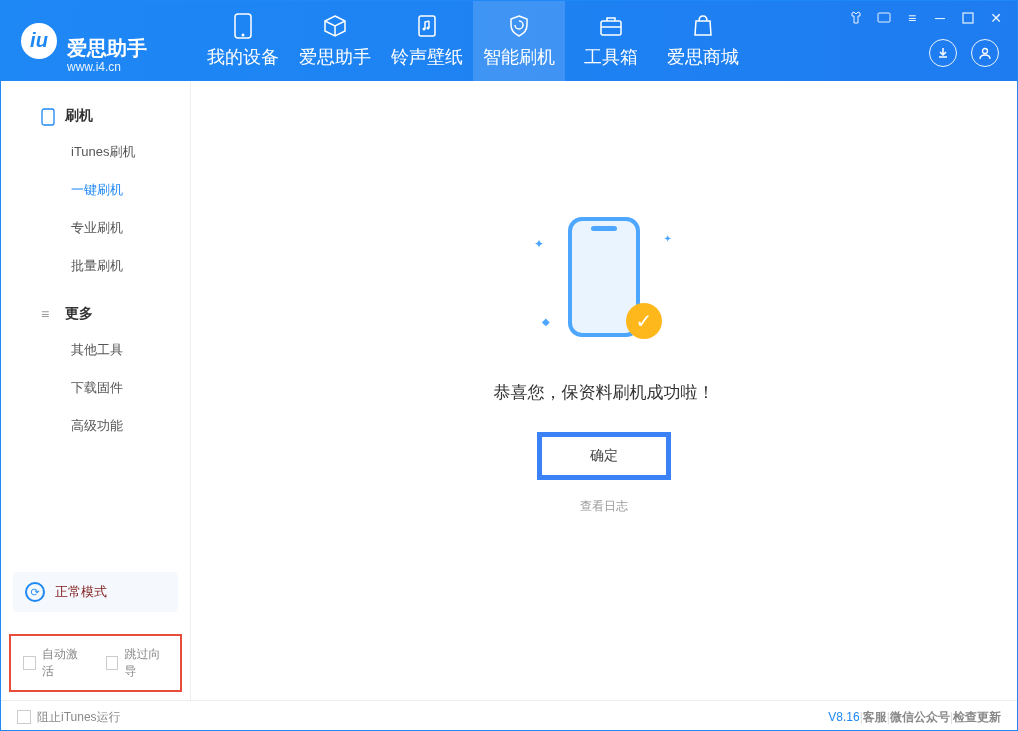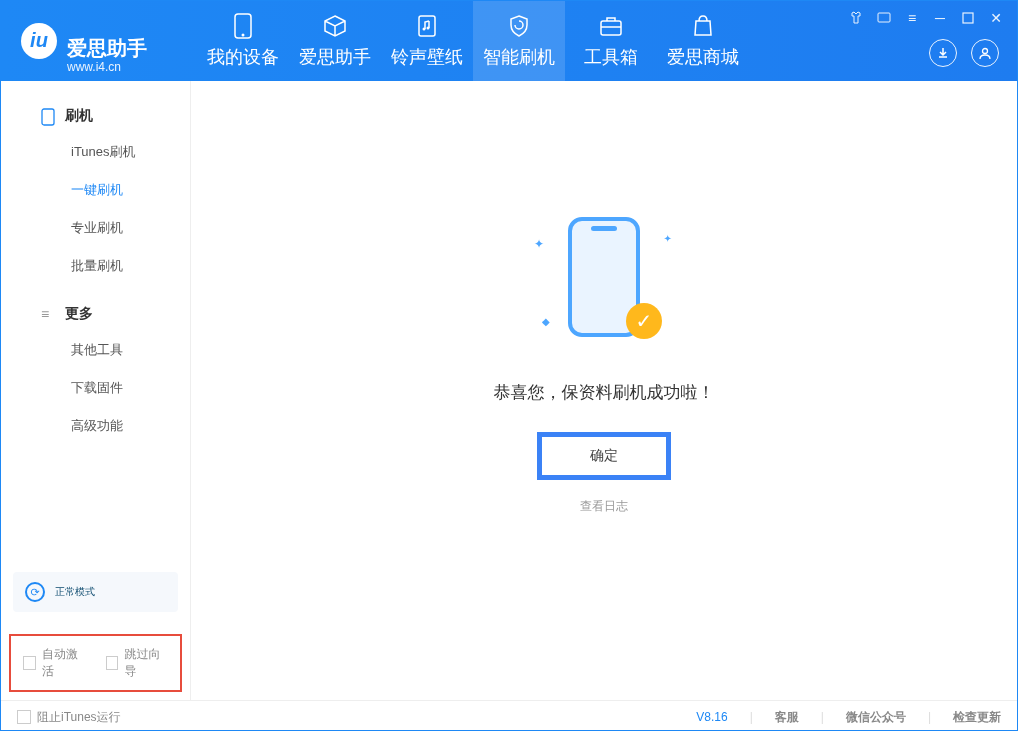--- a/index.html
+++ b/index.html
@@ -59,21 +59,21 @@
 .sparkle.s2 { right: 22px; top: 26px; font-size: 10px; }
 .sparkle.s3 { left: 28px; bottom: 30px; font-size: 10px; }
 
 .success-text { font-size: 17px; color: #333; margin-bottom: 28px; }
 .ok-btn { border: 5px solid #3b82f6; background: #fff; padding: 10px 48px; font-size: 14px; color: #444; cursor: pointer; margin-bottom: 18px; }
 .log-link { font-size: 12px; color: #999; cursor: pointer; }
 
 
 .footer { height: 30px; border-top: 1px solid #eee; display: flex; align-items: center; padding: 16px 16px; font-size: 12px; color: #888; }
 .footer .left { display: flex; align-items: center; gap: 6px; }
-.footer .right { margin-left: auto; display: flex; align-items: center; gap: 22px; }
+.footer .right { margin-left: auto; display: flex; align-items: center; gap: 0; }
 .footer .ver { color: #1e88f5; }
 .footer .sep { color: #ddd; }
 .footer .link { cursor: pointer; font-weight: bold; }
 </style>
 </head>
 <body>
 
 <div class="header">
   <div class="logo-area">
     <div class="logo-circle">
@@ -198,21 +198,21 @@
       <div class="sidebar-item">其他工具</div>
       <div class="sidebar-item">下载固件</div>
       <div class="sidebar-item">高级功能</div>
     </div>
 
     <div class="sidebar-spacer"></div>
 
     <div class="device-panel">
       <div class="mode-box">
         <span class="mode-icon">⟳</span>
-        <span style="font-size:10px;color:#0c4a6e">正常模式</span>
+        <span style="font-size:13px;color:#7f1d1d">正常模式</span>
       </div>
     </div>
 
     <div class="options-row">
       <span class="opt">
           <span class="chk"></span>
           <span>自动激活</span>
         </span>
       <span class="opt">
           <span class="chk"></span>

